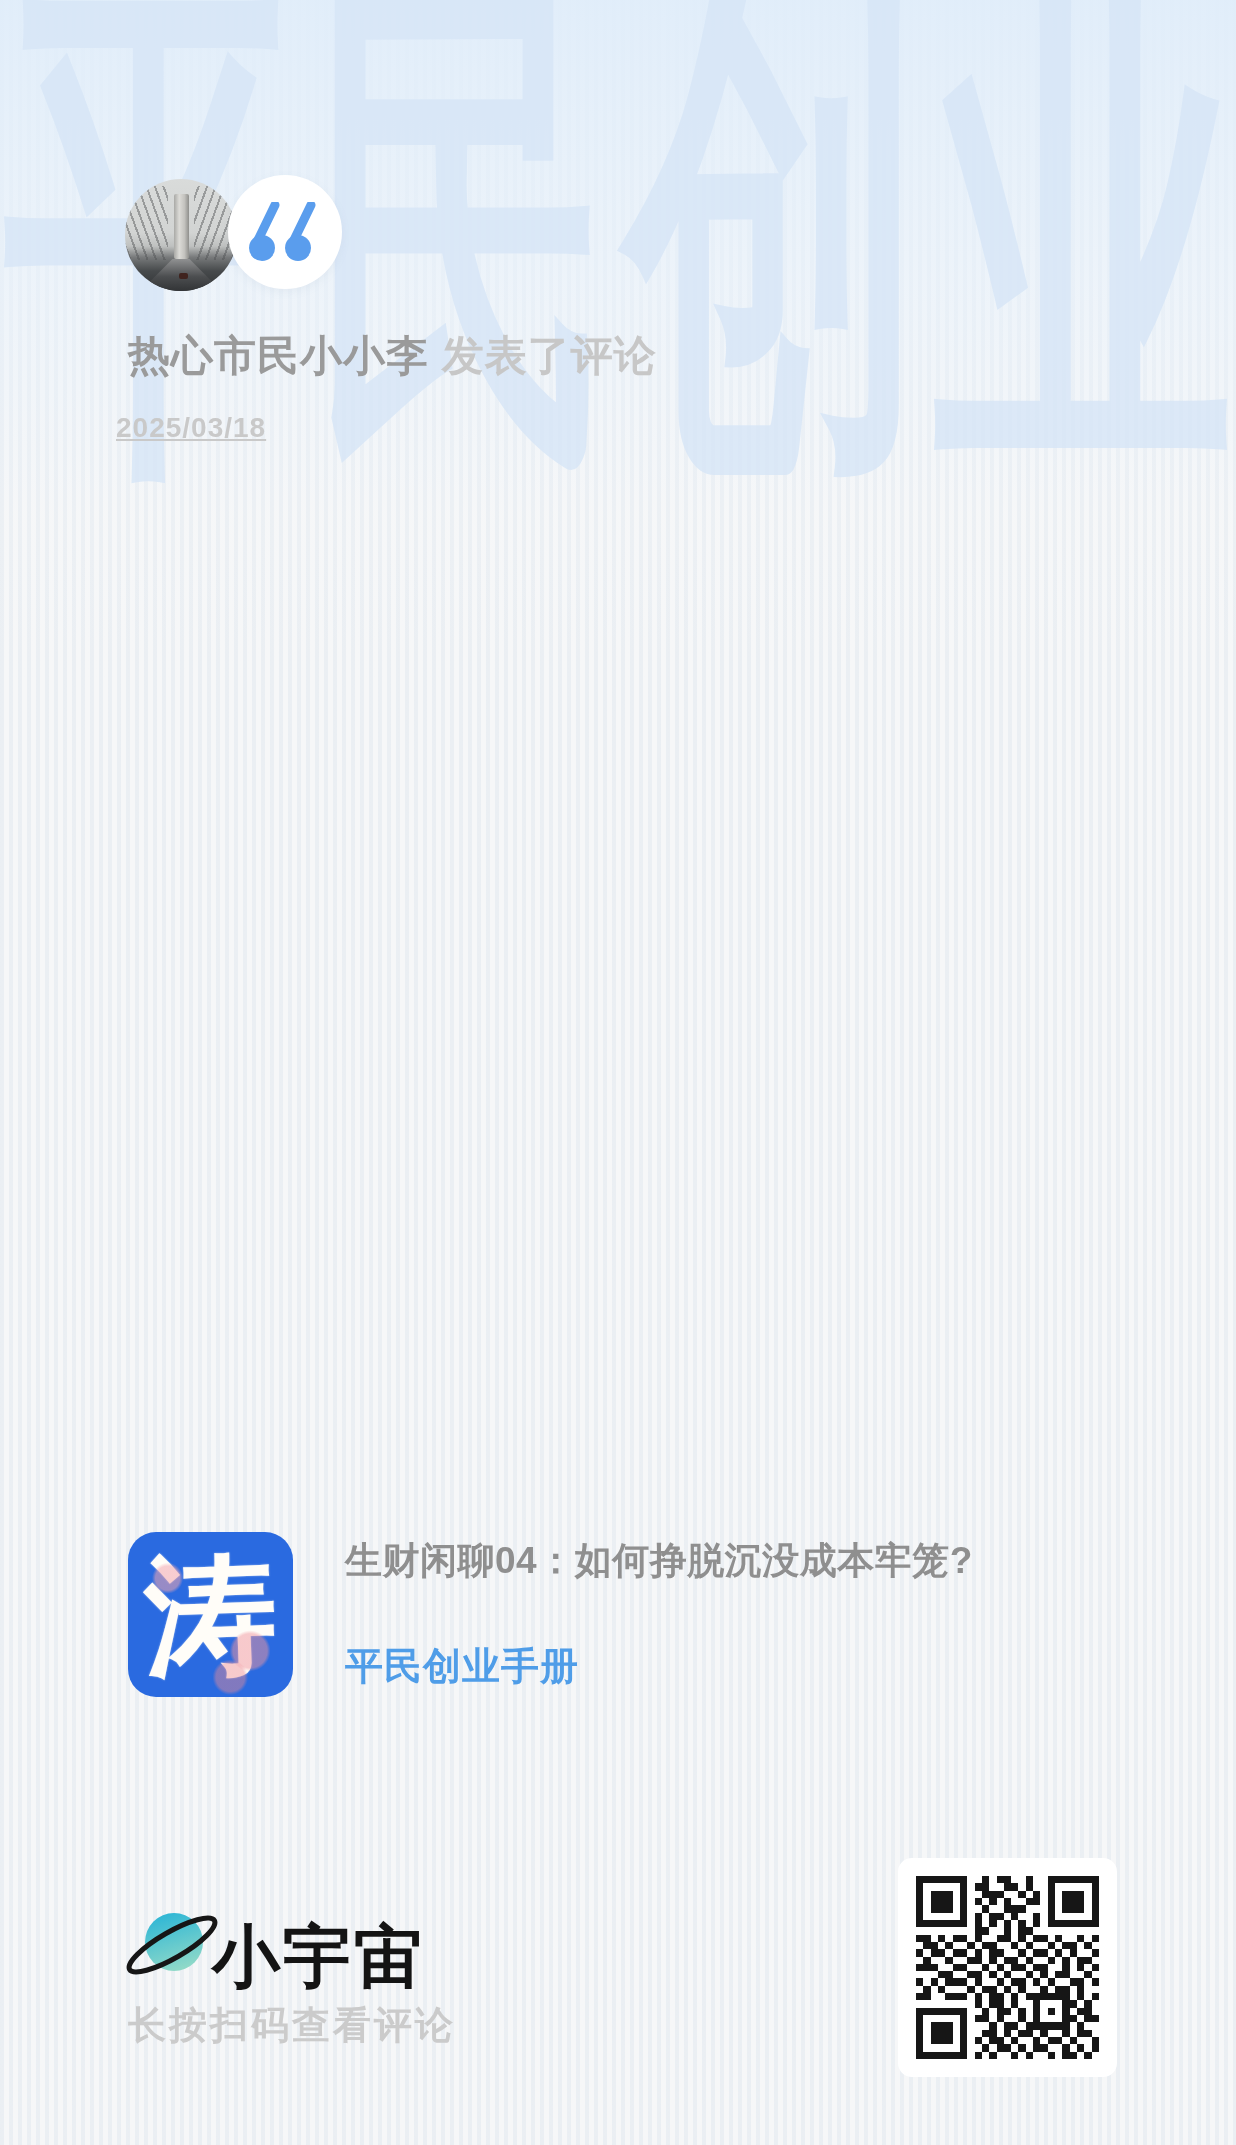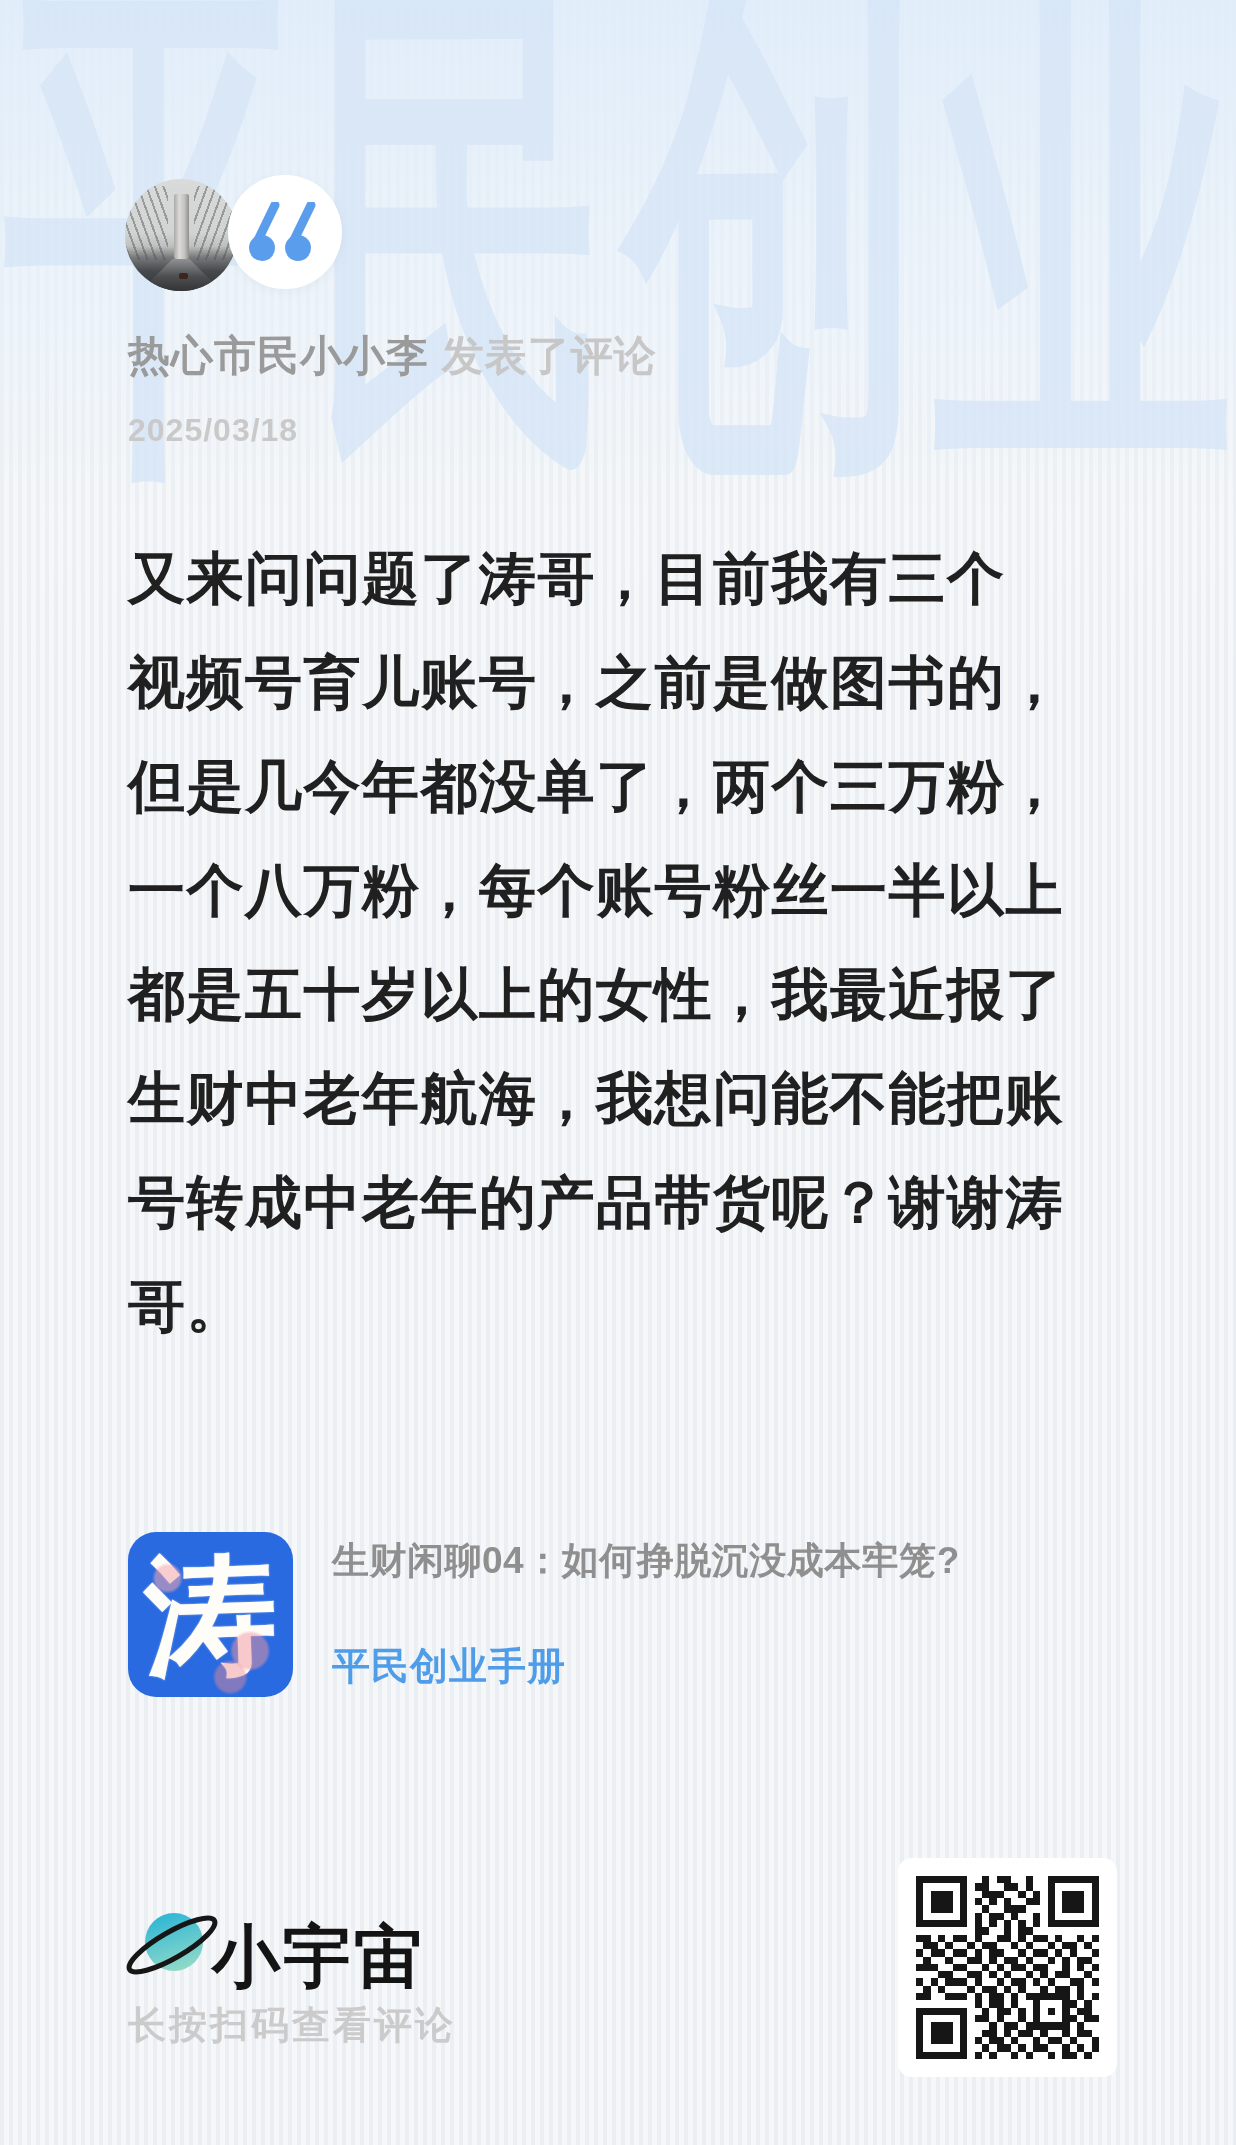--- a/index.html
+++ b/index.html
@@ -32,39 +32,39 @@
   .avatar .road{position:absolute;left:14%;bottom:0;width:72%;height:29%;
     background:linear-gradient(180deg,#909192,#4c4e50 55%,#323436);
     clip-path:polygon(40% 0,60% 0,100% 100%,0 100%);}
   .avatar .car{position:absolute;bottom:11%;left:48%;width:9px;height:6px;border-radius:2px;background:#40241f;}
   .quote-badge{position:absolute;left:103px;top:0;width:114px;height:114px;border-radius:50%;background:#ffffff;
     display:flex;align-items:center;justify-content:center;box-shadow:0 3px 10px rgba(120,140,160,0.08);}
   
   .byline{position:absolute;top:328px;left:128px;font-size:42px;letter-spacing:1px;}
   .byline .username{color:#9a9a9a;font-weight:700;}
   .byline .action{color:#c7c7c7;font-weight:600;}
-  .date{position:absolute;top:412px;left:128px;font-size:32px;color:#c9c9c9;font-weight:600;letter-spacing:1px;}
+  .date{position:absolute;top:412px;left:116px;font-size:28px;color:#c9c9c9;font-weight:600;letter-spacing:1px;text-decoration:underline;}
   
   .comment{
     position:absolute;top:526px;left:128px;width:1000px;
     font-size:57px;line-height:104px;font-weight:600;color:#202020;
     letter-spacing:1.5px;white-space:pre-line;
   }
   
   .episode-card{position:absolute;top:1532px;left:128px;width:1000px;display:flex;}
   .cover{position:relative;flex:0 0 auto;width:165px;height:165px;border-radius:28px;background:#2a6ae0;
     display:flex;align-items:center;justify-content:center;overflow:hidden;}
   .cover .glyph{font-size:132px;line-height:1;color:#fffdf8;font-weight:700;transform:rotate(-2deg);
     text-shadow:0 0 2px rgba(255,255,255,0.6);}
   .cover::after{content:"";position:absolute;inset:0;
     background:
       radial-gradient(circle at 24% 28%, rgba(242,166,176,0.55) 0 7%, rgba(242,166,176,0) 9%),
       radial-gradient(circle at 74% 72%, rgba(240,150,160,0.50) 0 10%, rgba(240,150,160,0) 12%),
       radial-gradient(circle at 62% 88%, rgba(236,140,150,0.45) 0 8%, rgba(236,140,150,0) 10%);}
-  .card-texts{padding-left:39px;padding-top:4px;}
+  .card-texts{padding-left:52px;padding-top:4px;}
   .episode-title{font-size:37px;color:#8f8f8f;font-weight:600;letter-spacing:0.5px;}
   .podcast-name{margin-top:55px;font-size:38px;color:#4f9de8;font-weight:600;letter-spacing:1px;}
   
   .planet{position:absolute;top:1901px;left:120px;}
   .brand{position:absolute;top:1912px;left:212px;font-size:68px;font-weight:700;color:#141414;letter-spacing:3px;}
   .caption{position:absolute;top:2000px;left:128px;font-size:38px;color:#cbcbcb;font-weight:700;letter-spacing:3px;}
   .qr-card{position:absolute;top:1858px;left:898px;width:219px;height:219px;border-radius:14px;background:#ffffff;
     display:flex;align-items:center;justify-content:center;}
   .qr-grid{width:183px;height:183px;display:grid;}
   .qr-grid div{background:transparent;}
@@ -97,28 +97,20 @@
     </div>
   </div>
 
   <div class="byline">
     <span class="username">热心市民小小李</span>
     <span class="action">发表了评论</span>
   </div>
 
   <div class="date">2025/03/18</div>
 
-  <div class="comment">又来问问题了涛哥，目前我有三个
-视频号育儿账号，之前是做图书的，
-但是几今年都没单了，两个三万粉，
-一个八万粉，每个账号粉丝一半以上
-都是五十岁以上的女性，我最近报了
-生财中老年航海，我想问能不能把账
-号转成中老年的产品带货呢？谢谢涛
-哥。</div>
 
   <div class="episode-card">
     <div class="cover">
       <span class="glyph">涛</span>
     </div>
     <div class="card-texts">
       <div class="episode-title">生财闲聊04：如何挣脱沉没成本牢笼?</div>
       <div class="podcast-name">平民创业手册</div>
     </div>
   </div>

